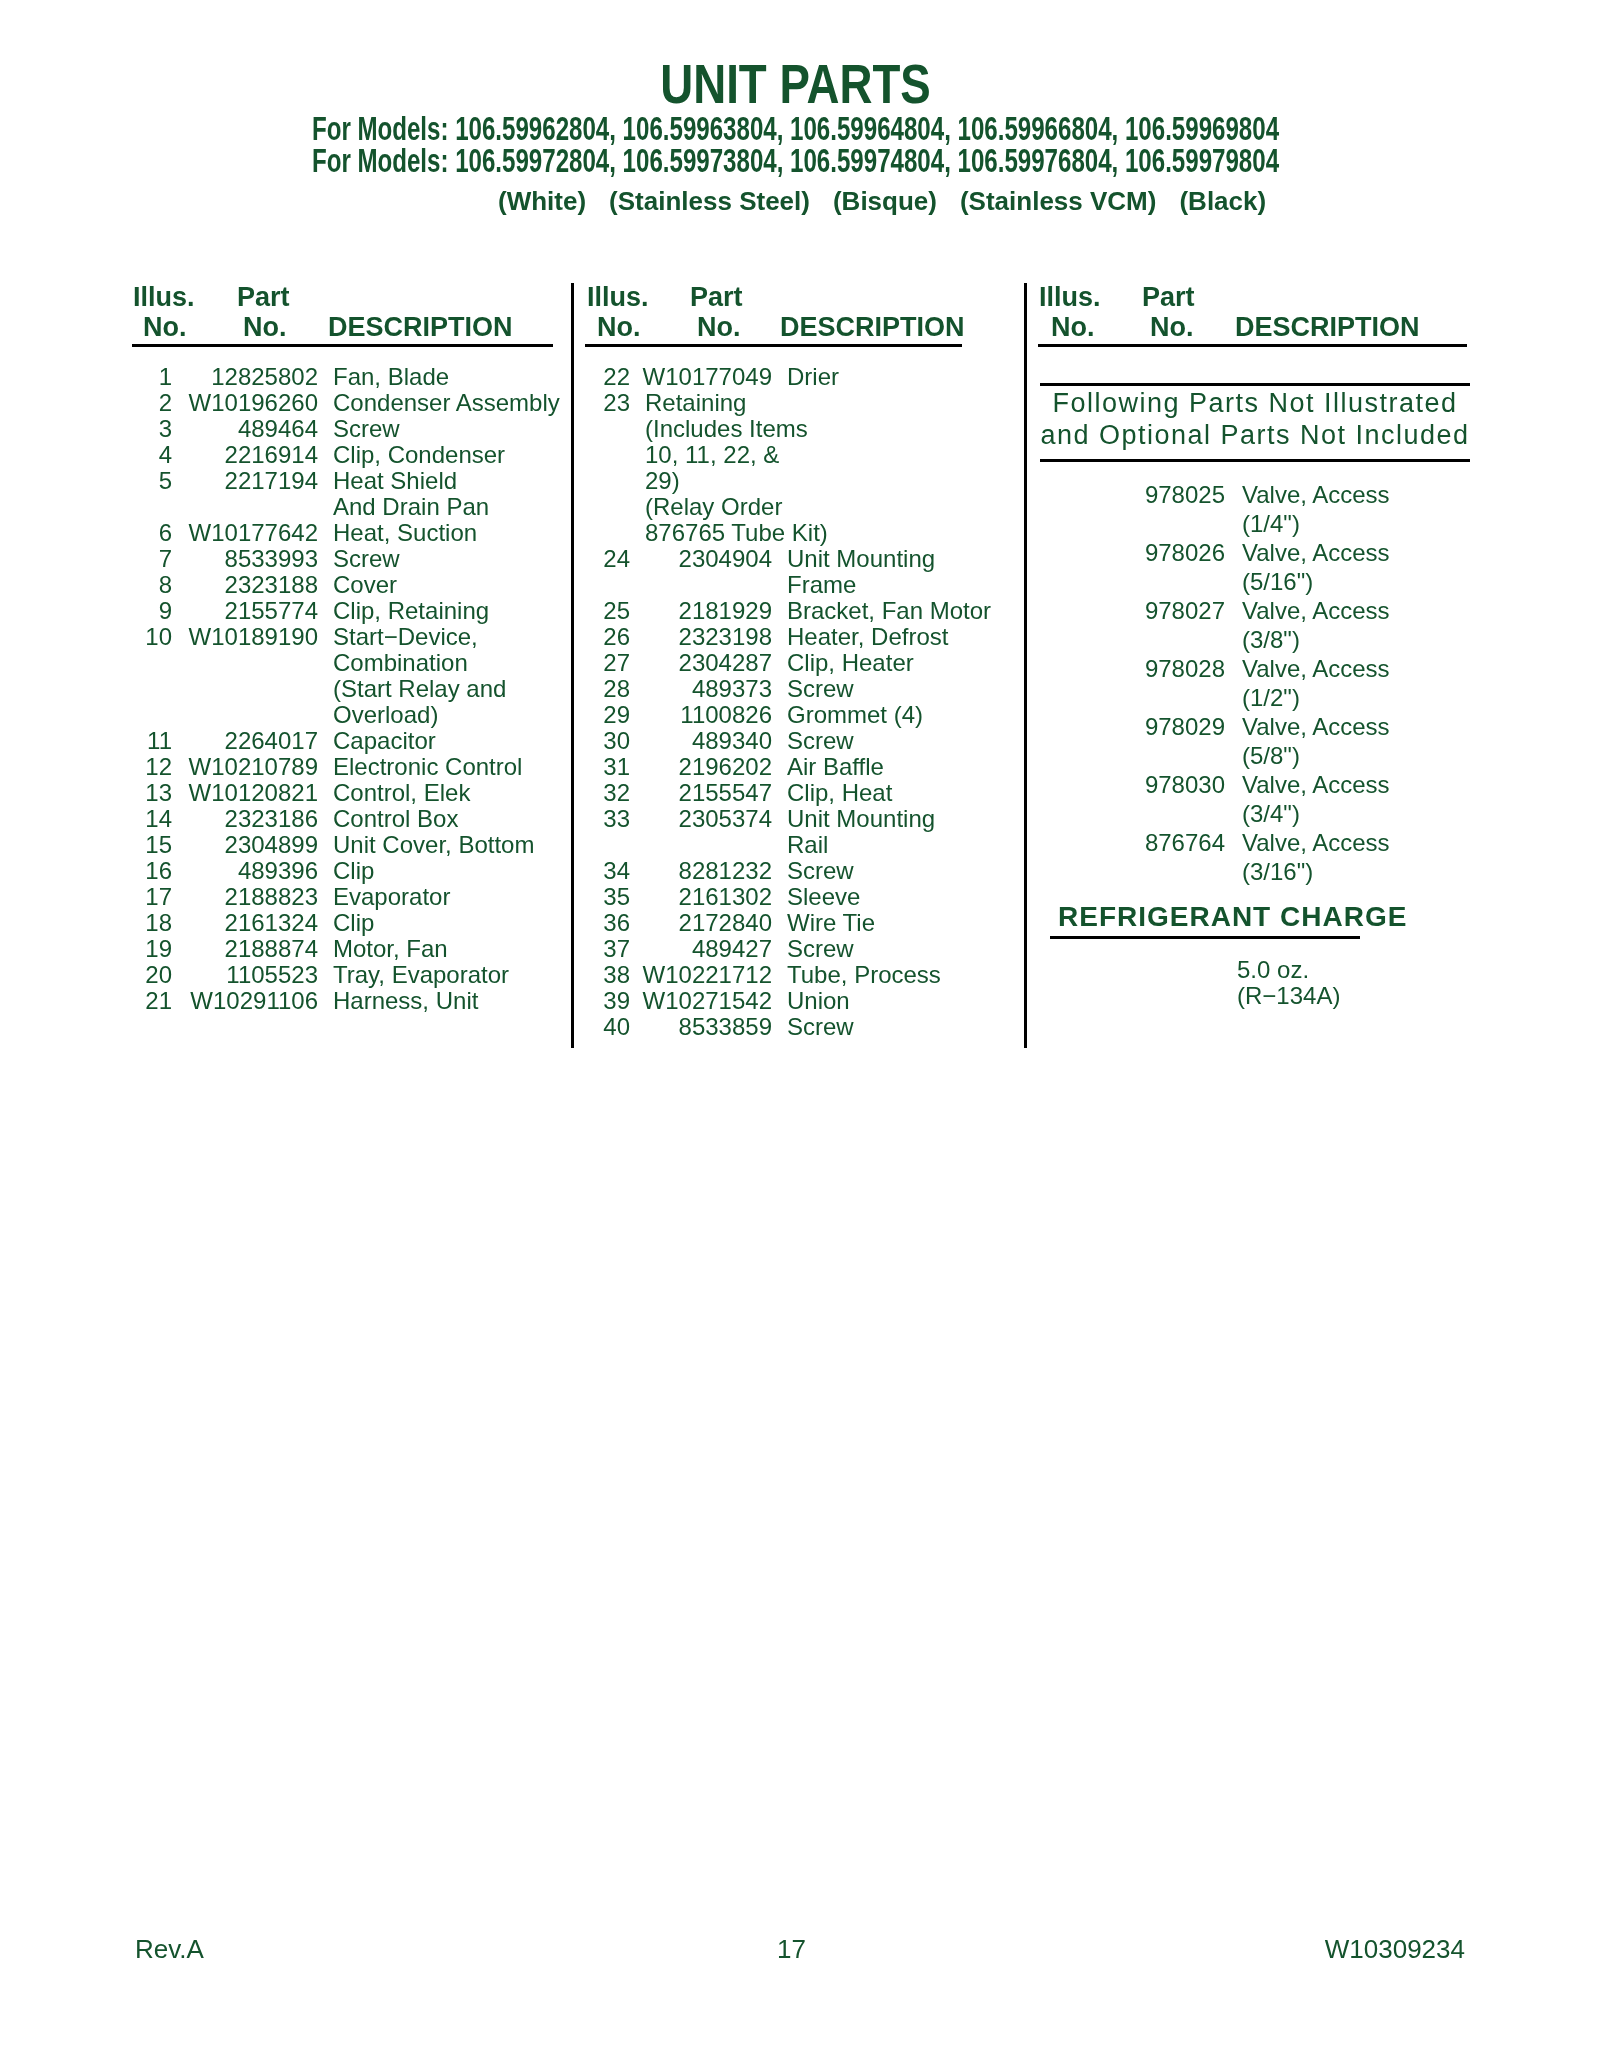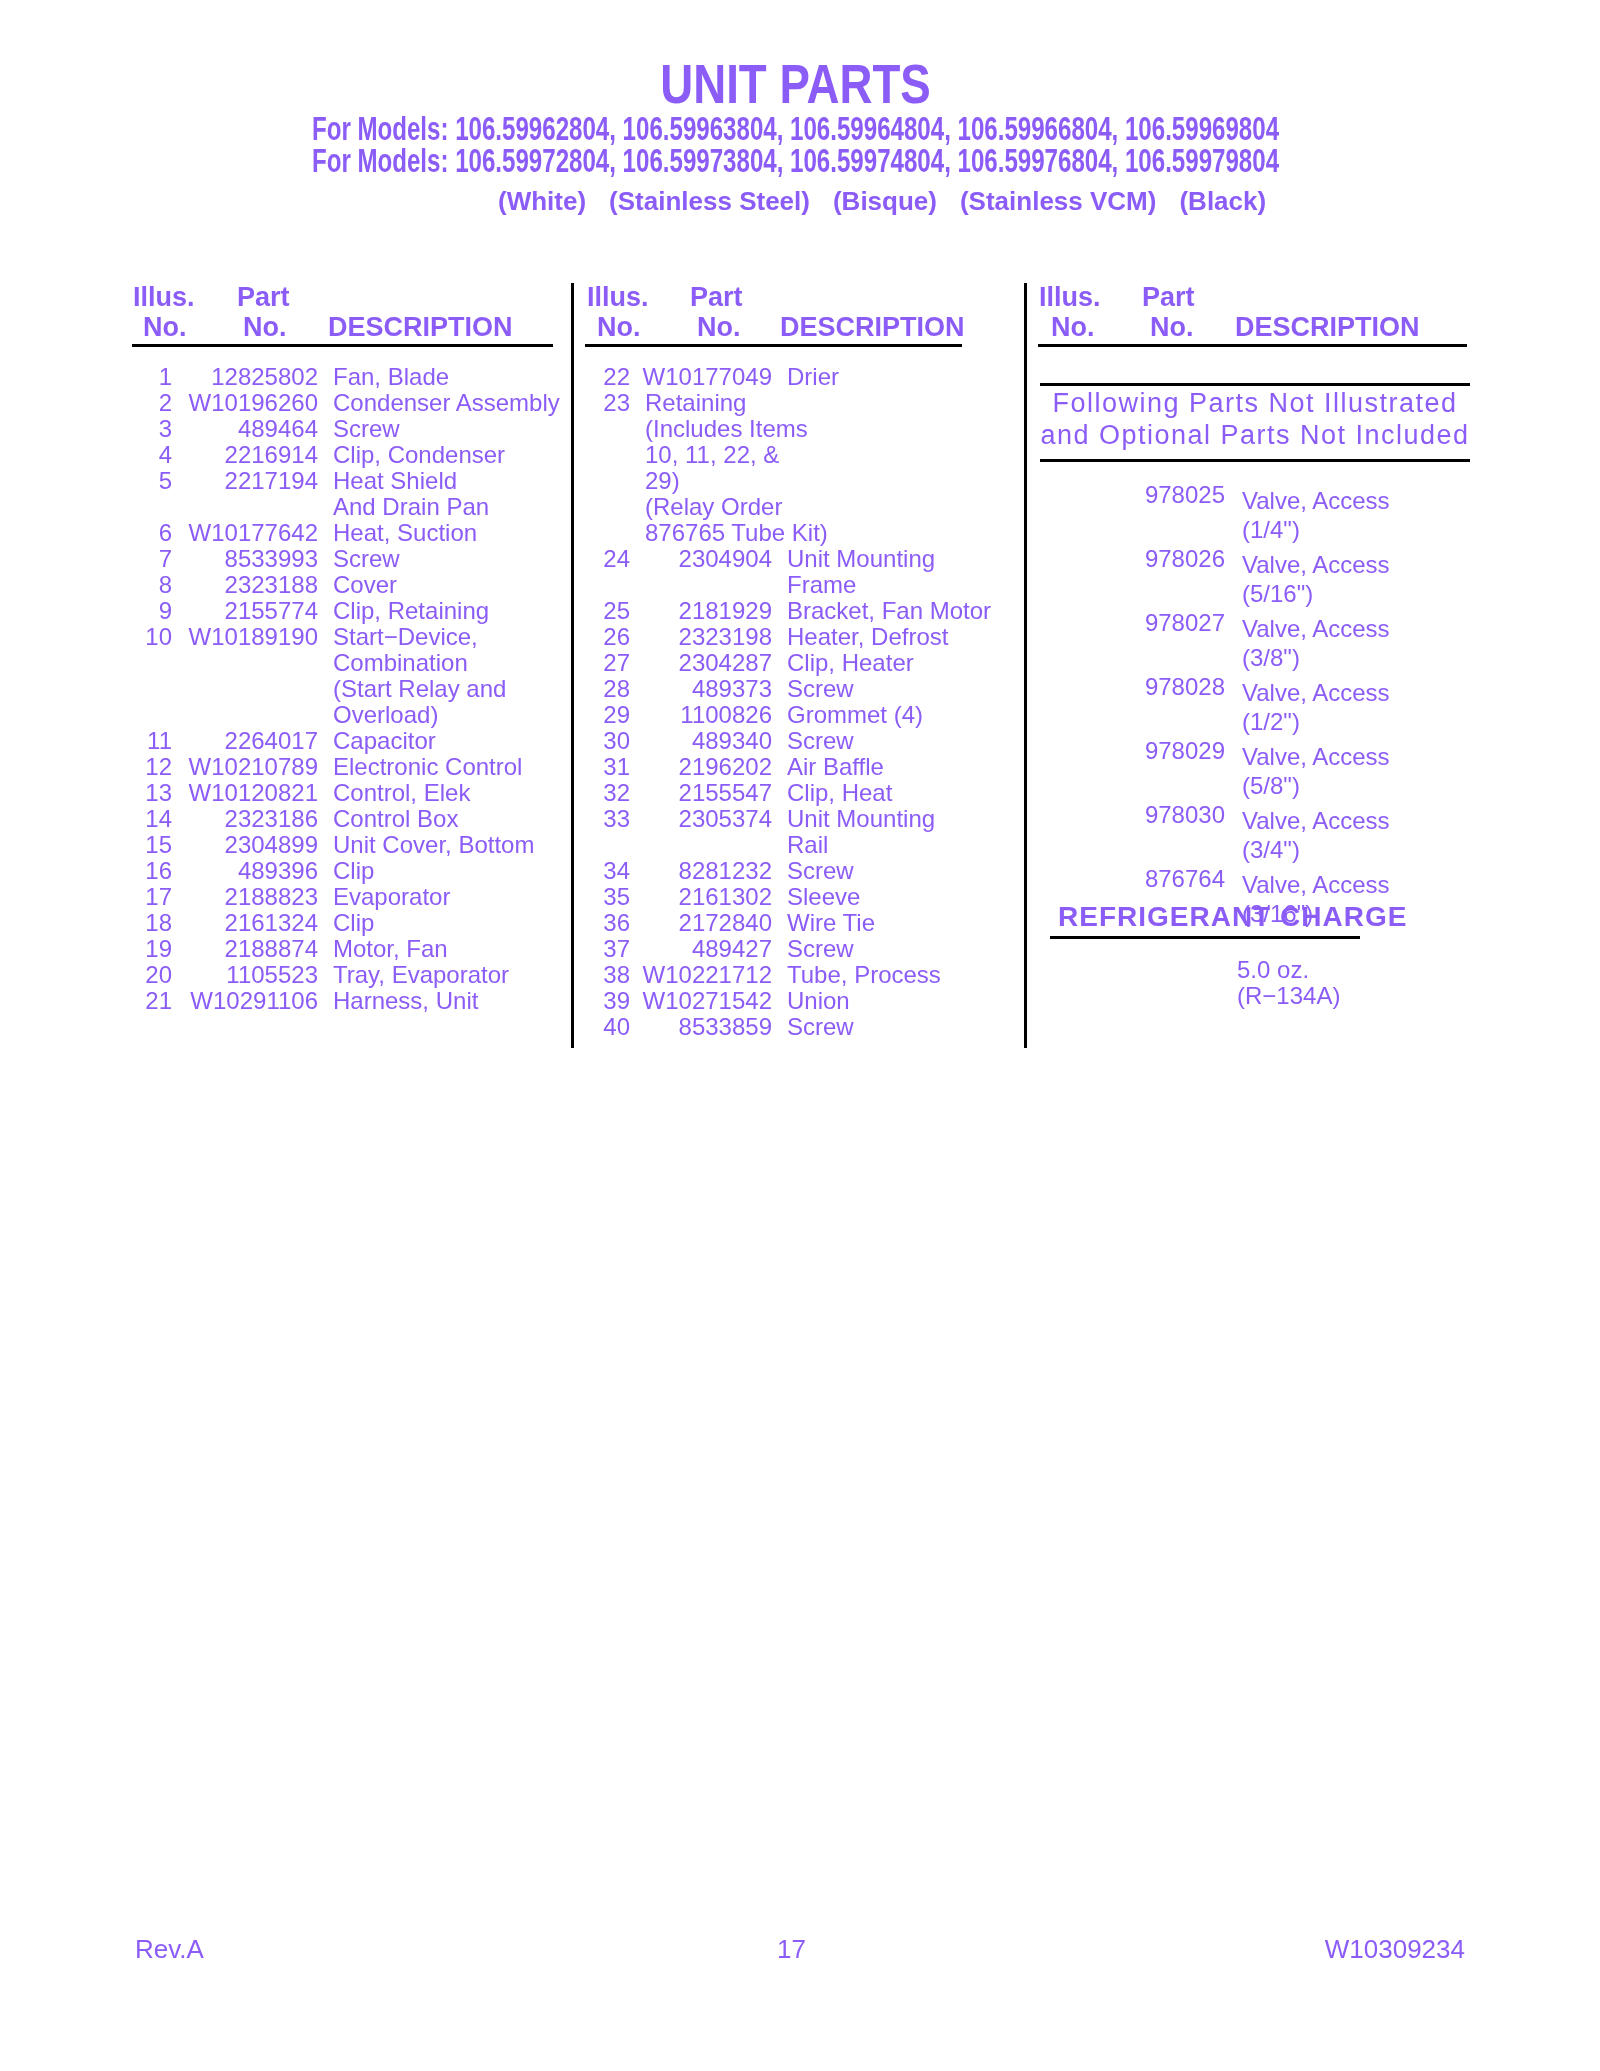--- a/index.html
+++ b/index.html
@@ -1,18 +1,18 @@
 <!DOCTYPE html>
 <html><head>
 <meta charset="utf-8">
 <style>
   html,body{margin:0;padding:0;background:#e8e8e8;}
   .page{
     position:relative;width:1600px;height:2071px;margin:0 auto;
-    background:#ffffff;color:#8b5cf6;
+    background:#ffffff;color:#14532d;
     font-family:"Liberation Sans","DejaVu Sans",sans-serif;
     overflow:hidden;
   }
   
   .title{
     position:absolute;left:0;top:57px;width:1591px;text-align:center;
     font-size:55px;font-weight:bold;line-height:55px;
     transform:scaleX(0.83);transform-origin:50% 50%;
     letter-spacing:0px;white-space:nowrap;
   }
@@ -36,21 +36,21 @@
   .col .row{display:grid;}
   .col1{left:100px;top:364px;width:472px;}
   .col1 .row{grid-template-columns:72px 146px 1fr;}
   .col2{left:580px;top:364px;width:445px;}
   .col2 .row{grid-template-columns:50px 142px 1fr;}
   .col3{left:1040px;top:480px;width:420px;font-size:24px;line-height:29px;}
   .col3 .row{grid-template-columns:185px 1fr;}
   .cell{display:block;}
   .cell.illus,.cell.part{text-align:right;white-space:nowrap;}
   .cell.desc{padding-left:15px;white-space:nowrap;}
-  .col3 .cell.desc{padding-left:17px;margin-top:6px;}
+  .col3 .cell.desc{padding-left:17px;}
   
   .notebox{
     position:absolute;left:1040px;top:387px;width:430px;text-align:center;
     font-size:27px;line-height:32px;letter-spacing:1.5px;white-space:nowrap;
   }
   .refr-head{
     position:absolute;left:1058px;top:903px;
     font-size:28px;font-weight:bold;line-height:28px;letter-spacing:1px;white-space:nowrap;
   }
   .refr-body{position:absolute;left:1237px;top:957px;font-size:24px;line-height:26px;}

